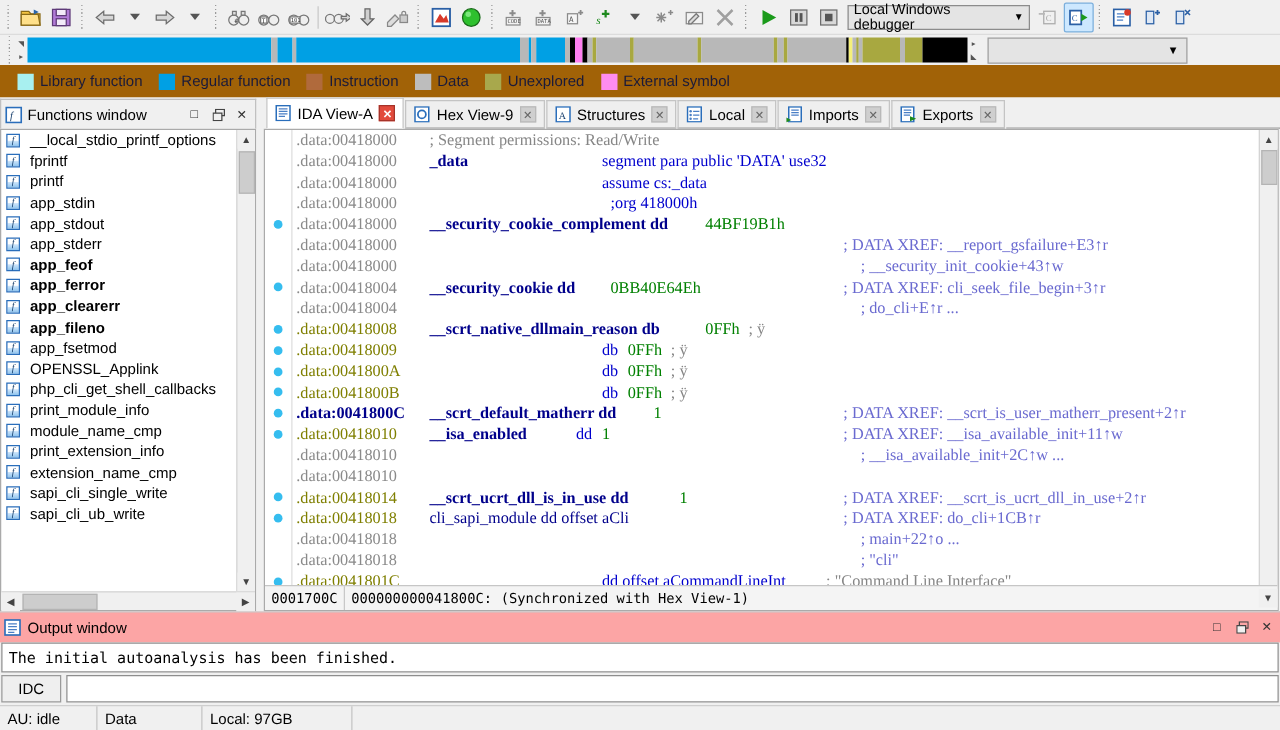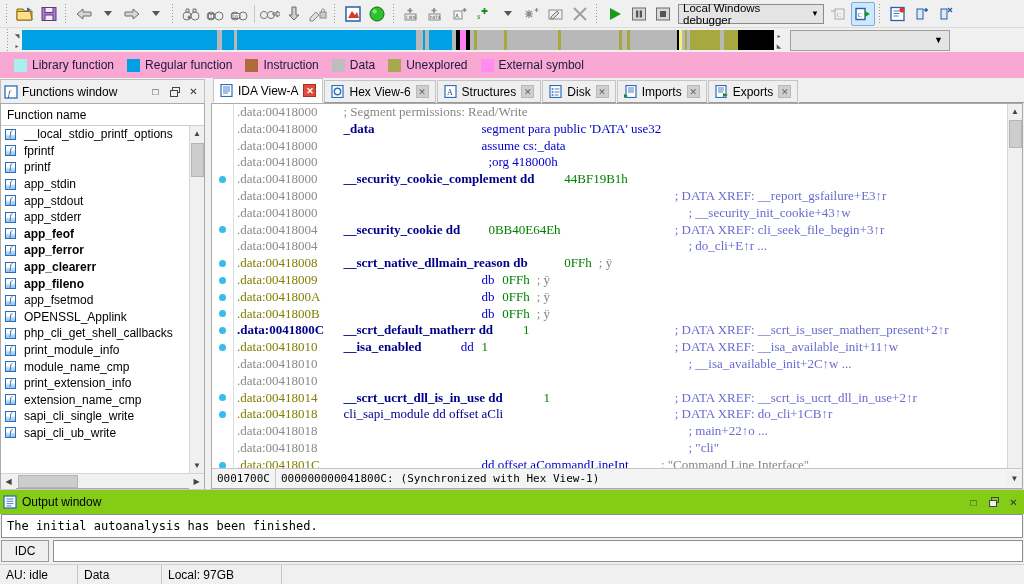--- a/index.html
+++ b/index.html
@@ -36,21 +36,21 @@
     background-size:1px 100%; background-position:3px 0; background-repeat:repeat-y; }
   #navband{ height:20px; flex:0 0 752px; display:flex; position:relative; border:0; }
   .nseg{ height:100%; }
   .arrcol{ width:10px; height:20px; display:flex; flex-direction:column;
     justify-content:space-around; align-items:center; font-size:6px; color:#555; }
   #jumpsel{ height:21px; width:160px; margin-left:6px; background:#e4e4e4;
     border:1px solid #a0a0a0; display:flex; align-items:center; }
   #jumpsel .cv{ margin-left:auto; margin-right:6px; font-size:9px; }
   
   #legend{ height:26px; display:flex; align-items:center; padding-left:14px; gap:4px;
-    background:#f9a8d4; font-size:12px; color:#1a1a3a; }
+    background:#a16207; font-size:12px; color:#1a1a3a; }
   .lgitem{ display:flex; align-items:center; margin-right:9px; }
   .lgsw{ width:13px; height:13px; margin-right:5px; }
   
   #tabrow{ height:25px; display:flex; align-items:flex-end; background:#f0f0f0; }
   #fnTitle{
     width:205px; height:24px; background:#f0f0f0; border:1px solid #c0c0c0; border-bottom:none;
     display:flex; align-items:center; padding:0 3px; gap:4px;
   }
   #fnTitle .ttl{ font-size:12px; }
   .winbtn{ width:15px; height:15px; display:flex; align-items:center; justify-content:center;
@@ -108,21 +108,21 @@
   .num{ color:#008000; }
   .str{ color:#868686; }
   #disVScroll{ width:15px; background:#f0f0f0; border-left:1px solid #d4d4d4;
     display:flex; flex-direction:column; align-items:center; }
   #disVThumb{ width:13px; height:28px; margin-top:1px; background:#cdcdcd; border:1px solid #b4b4b4; }
   #disStatus{ height:20px; display:flex; align-items:center; background:#f4f4f4;
     border-top:1px solid #c6c6c6; font-family:"DejaVu Sans Mono", monospace; font-size:11px; }
   .stcell{ padding:0 5px; border-right:1px solid #c8c8c8; height:100%;
     display:flex; align-items:center; }
   
-  #outTitleBar{ height:22px; background:#84cc16; display:flex; align-items:center;
+  #outTitleBar{ height:22px; background:#fca5a5; display:flex; align-items:center;
     padding:12px 3px; gap:5px; border-top:1px solid #c9c9c9; }
   #outTitleBar .ttl{ font-size:12px; }
   #outBody{ height:24px; background:#fff; border:1px solid #8e8e8e; margin:0 1px;
     font-family:"DejaVu Sans Mono", monospace; font-size:12px;
     display:flex; align-items:center; padding-left:5px; }
   #idcRow{ height:26px; display:flex; align-items:center; padding:1px 1px; gap:0; }
   #idcBtn{ width:48px; height:22px; background:#efefef; border:1px solid #9a9a9a;
     display:flex; align-items:center; justify-content:center; font-size:12px; }
   #idcInput{ flex:1; height:22px; background:#fff; border:1px solid #8e8e8e; margin-left:4px; }
   #statusbar{ height:20px; background:#f0f0f0; display:flex; align-items:center;
@@ -457,21 +457,21 @@
         <span>IDA View-A</span>
         <span class="tabx">✕</span>
       </div>
       <div class="tab">
         <span>
           <svg width="13" height="13" viewBox="0 0 13 13">
             <rect x="1" y="0.5" width="11" height="12" fill="#fff" stroke="#2a6ebb" stroke-width="1.2"></rect>
             <circle cx="6.5" cy="6.5" r="3.2" fill="none" stroke="#2a6ebb" stroke-width="1.4"></circle>
           </svg>
         </span>
-        <span>Hex View-6</span>
+        <span>Hex View-9</span>
         <span class="tabx">✕</span>
       </div>
       <div class="tab">
         <span>
           <svg width="13" height="13" viewBox="0 0 13 13">
             <rect x="1" y="0.5" width="11" height="12" fill="#fff" stroke="#2a6ebb" stroke-width="1.2"></rect>
             <text x="3" y="10" font-size="8" fill="#19406e" font-family="serif">A</text>
           </svg>
         </span>
         <span>Structures</span>
@@ -480,21 +480,21 @@
       <div class="tab">
         <span>
           <svg width="13" height="13" viewBox="0 0 13 13">
             <rect x="1" y="0.5" width="11" height="12" fill="#fff" stroke="#2a6ebb" stroke-width="1.2"></rect>
             <circle cx="3.5" cy="4" r="1" fill="#4a7fc5"></circle>
             <circle cx="3.5" cy="7" r="1" fill="#4a7fc5"></circle>
             <circle cx="3.5" cy="10" r="1" fill="#4a7fc5"></circle>
             <path d="M5.5 4h5M5.5 7h5M5.5 10h4" stroke="#4a7fc5"></path>
           </svg>
         </span>
-        <span>Disk</span>
+        <span>Local</span>
         <span class="tabx">✕</span>
       </div>
       <div class="tab">
         <span>
           <svg width="13" height="13" viewBox="0 0 13 13">
             <rect x="2" y="0.5" width="10" height="12" fill="#fff" stroke="#2a6ebb" stroke-width="1.2"></rect>
             <path d="M4 3h6M4 5h6M4 7h6" stroke="#4a7fc5"></path>
             <path d="M0 9l4 2-4 2z" fill="#1e8a1e"></path>
           </svg>
         </span>
@@ -512,23 +512,20 @@
         <span>Exports</span>
         <span class="tabx">✕</span>
       </div>
       <div class="tabfill"></div>
     </div>
 </div>
 
 <div id="main">
 
   <div id="fnPanel">
-    <div id="fnHead">
-      <span>Function name</span>
-    </div>
     <div id="fnBodyWrap">
       <div id="fnList">
           <div class="fnrow">
             <span class="fico">f</span>
             <span class="fnm">__local_stdio_printf_options</span>
           </div>
           <div class="fnrow">
             <span class="fico">f</span>
             <span class="fnm">fprintf</span>
           </div>

